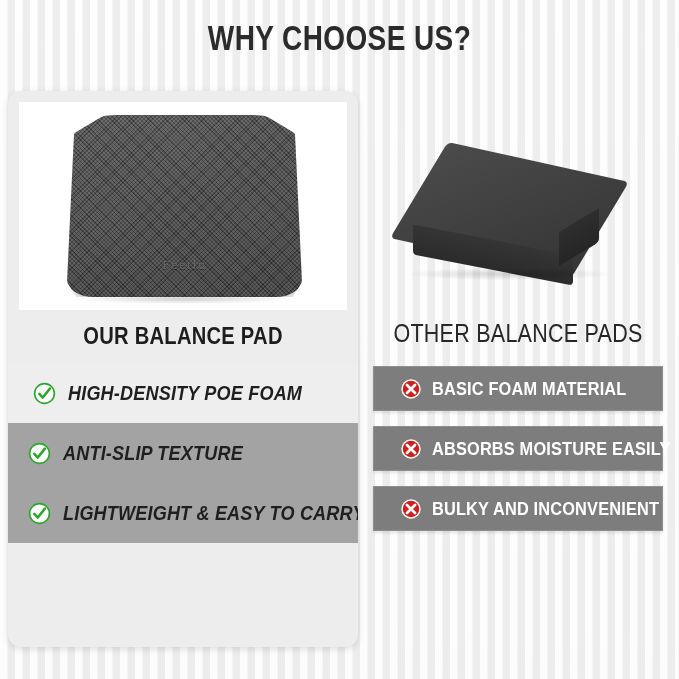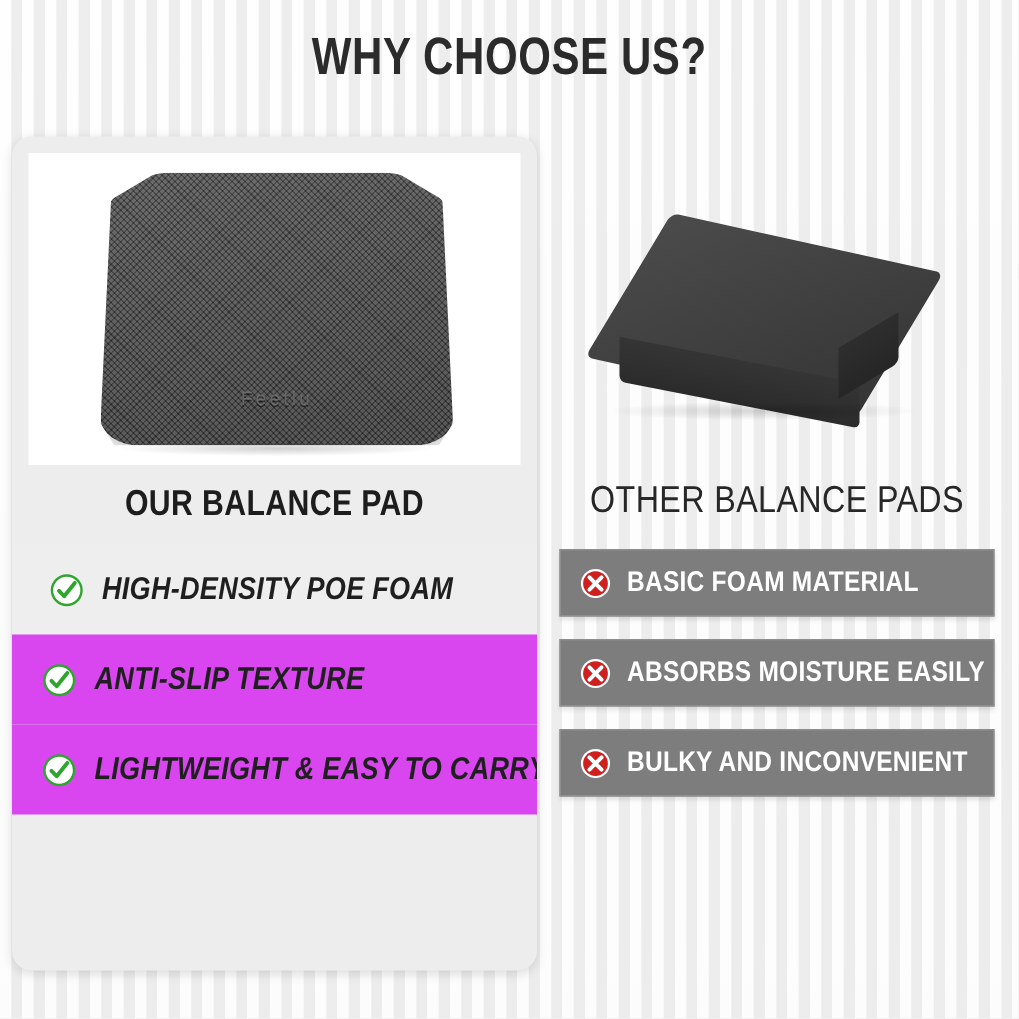--- a/index.html
+++ b/index.html
@@ -89,21 +89,21 @@
       97% 10%, 100% 92%,
       96% 100%, 4% 100%,
       0% 92%, 3% 10%);
     box-shadow: 0 6px 10px rgba(0,0,0,0.18);
   }
   .pad-logo {
     position: absolute;
     left: 50%;
     bottom: 24px;
     transform: translateX(-50%);
-    font-family: Liberation Sans, sans-serif;
+    font-family: Liberation Serif, serif;
     font-size: 13px;
     letter-spacing: 2px;
     color: rgba(120,120,120,0.75);
     text-shadow: 0 1px 0 rgba(0,0,0,0.45);
   }
   .pad-base-shadow {
     position: absolute;
     left: 60px;
     bottom: 6px;
     width: 210px;
@@ -137,21 +137,21 @@
   }
   .l-row {
     position: relative;
     height: 60px;
     display: flex;
     align-items: center;
     padding-left: 25px;
     box-sizing: border-box;
     font-style: italic;
   }
-  .l-row.alt { background: #d946ef; padding-left: 20px; }
+  .l-row.alt { background: #a3a3a3; padding-left: 20px; }
   .l-row.plain { background: #eeeeee; }
 
   .l-text {
     font-family: "Liberation Sans Narrow", "Liberation Sans", sans-serif;
     font-weight: bold;
     font-size: 21px;
     color: #1f1f1f;
     letter-spacing: 0.2px;
     white-space: nowrap;
     transform: scaleX(0.86);
@@ -242,21 +242,21 @@
   .r-row {
     position: relative;
     width: 290px;
     height: 45px;
     margin-bottom: 15px;
     background: #7d7d7d;
     border: 1px solid #8e8e8e;
     box-sizing: border-box;
     display: flex;
     align-items: center;
-    padding-left: 12px;
+    padding-left: 26px;
     box-shadow: 0 2px 3px rgba(0,0,0,0.10);
   }
   .r-text {
     font-family: "Liberation Sans Narrow", "Liberation Sans", sans-serif;
     font-weight: bold;
     font-size: 19px;
     color: #ffffff;
     letter-spacing: 0.2px;
     white-space: nowrap;
     transform: scaleX(0.86);

